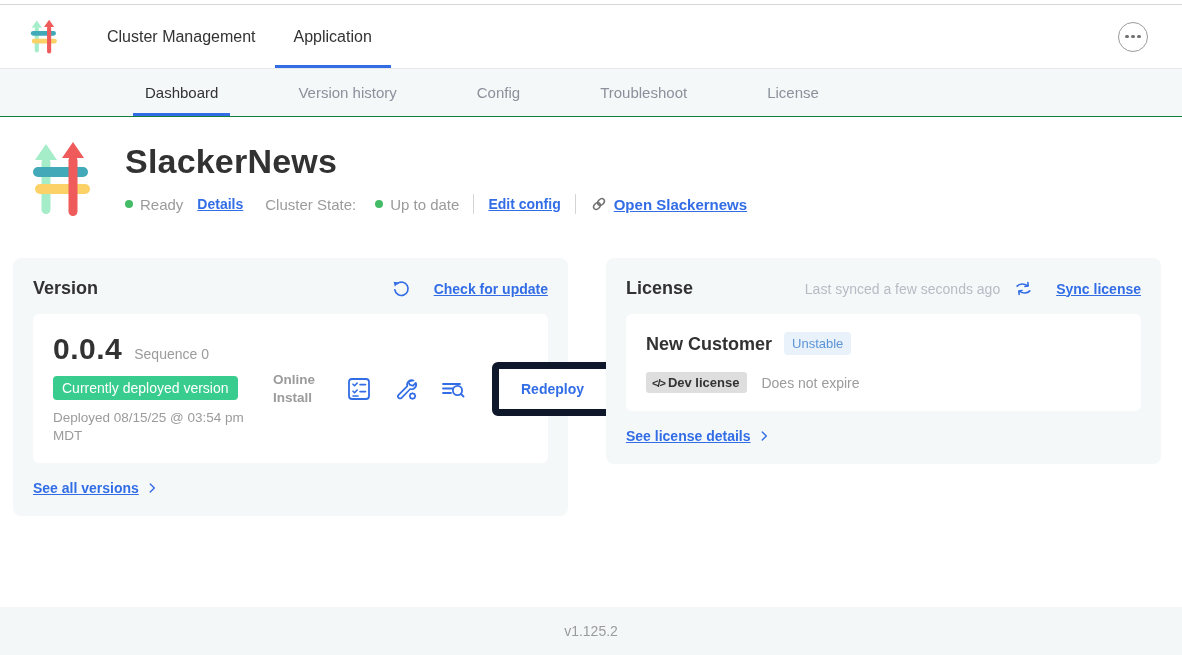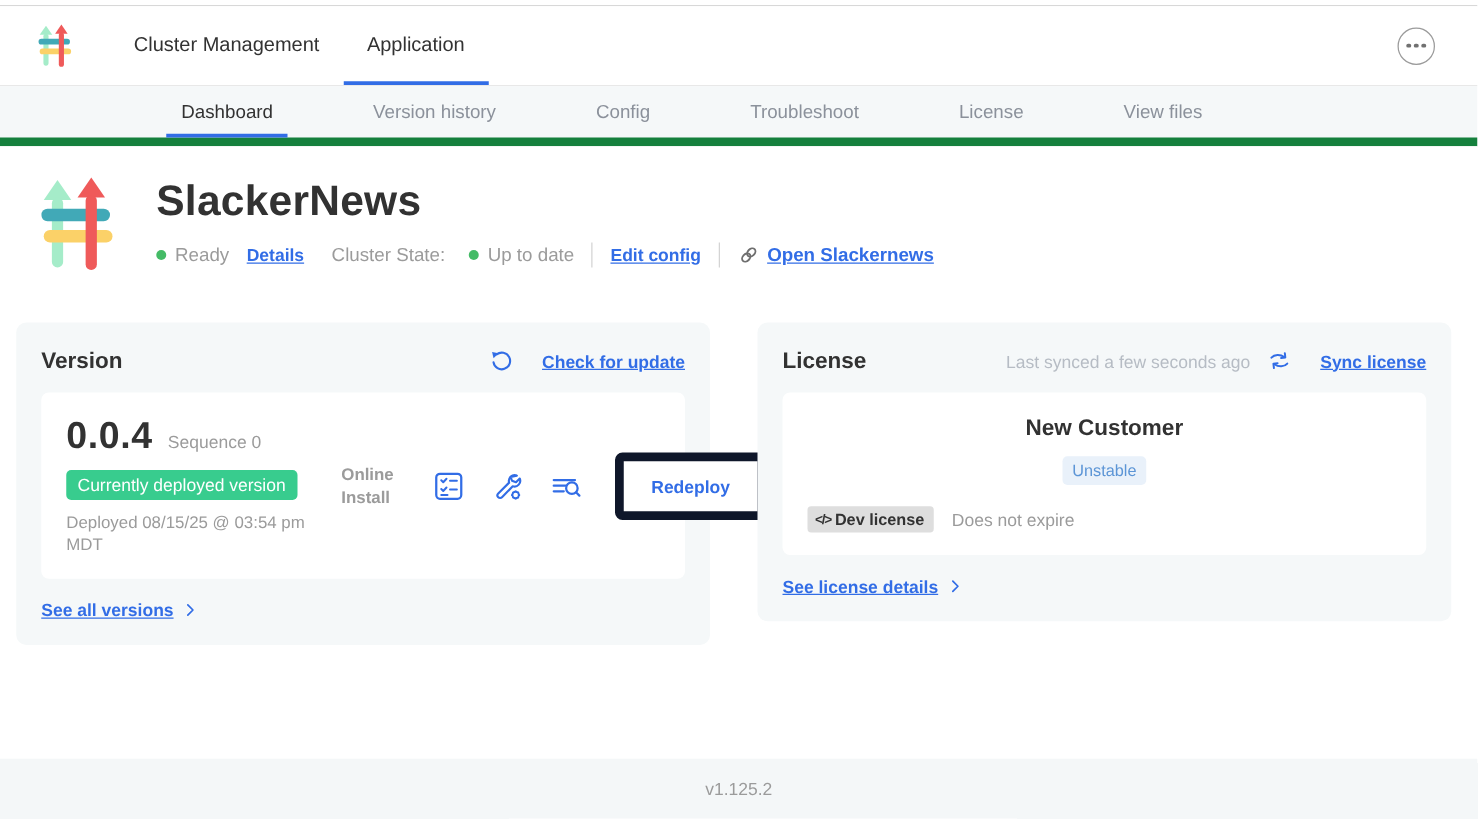--- a/index.html
+++ b/index.html
@@ -12,21 +12,21 @@
   .topnav { height:64px; background:#fff; border-bottom:1px solid #e8e8e8; display:flex; align-items:stretch; flex:0 0 auto; }
   .topnav .logo-wrap { display:flex; align-items:center; padding:0 26px 0 28px; }
   .topnav-tabs { display:flex; align-items:stretch; }
   .topnav-tab { display:flex; align-items:center; padding:0 19px; font-size:16px; color:#323232; cursor:pointer; position:relative; }
   .topnav-tab.active::after { content:""; position:absolute; left:0; right:0; bottom:0; height:3px; background:#326de6; }
   .topnav-right { margin-left:auto; display:flex; align-items:center; padding-right:34px; }
   .ellipsis-btn { width:30px; height:30px; border:1px solid #9b9b9b; border-radius:50%; background:#fff; display:flex; align-items:center; justify-content:center; gap:2.5px; cursor:pointer; }
   .ellipsis-btn i { width:3.5px; height:3.5px; border-radius:50%; background:#717171; }
 
   
-  .subnav { height:48px; background:#f5f8f9; border-bottom:7px solid #15803d; display:flex; align-items:stretch; padding-left:133px; flex:0 0 auto; }
+  .subnav { height:48px; background:#f5f8f9; border-bottom:1px solid #15803d; display:flex; align-items:stretch; padding-left:133px; flex:0 0 auto; }
   .subnav-tab { display:flex; align-items:center; padding:0 12px; margin-right:56px; font-size:15px; color:#8b919b; cursor:pointer; position:relative; }
   .subnav-tab.active { color:#323232; }
   .subnav-tab.active::after { content:""; position:absolute; left:0; right:0; bottom:0; height:3px; background:#326de6; }
 
   
   .main { flex:1 1 auto; background:#fff; padding:17px 0 0 0; }
   .hero { display:flex; padding-left:33px; }
   .hero-logo { width:62px; height:92px; flex:0 0 auto; }
   .hero-text { padding-left:30px; padding-top:8px; }
   .app-title { font-size:34px; font-weight:700; letter-spacing:.2px; }
@@ -56,21 +56,21 @@
   .ver-seq { font-size:14px; color:#9b9b9b; }
   .deployed-badge { display:inline-block; margin-top:10px; background:#38cc8e; color:#fff; font-size:14px; padding:4px 9px; border-radius:4px; }
   .deployed-at { margin-top:9px; font-size:13.5px; color:#9b9b9b; line-height:1.35; width:218px; }
   .ver-right { display:flex; align-items:center; gap:21px; margin-left:2px; }
   .install-type { font-size:13.5px; font-weight:600; color:#9b9b9b; width:52px; line-height:1.3; }
   .vicon { width:26px; height:26px; display:block; cursor:pointer; }
   .redeploy-btn { background:#fff; border:7px solid #0f172a; color:#326de6; font-weight:700; font-size:14px; border-radius:6px; padding:12px 22px; margin-left:5px; cursor:pointer; font-family:"Liberation Sans", sans-serif; }
   .card-footer-link { display:flex; align-items:center; gap:6px; margin-top:17px; font-size:14px; }
 
   
-  .lic-name-row { display:flex; align-items:center; gap:12px;flex-direction:column; }
+  .lic-name-row { display:flex; align-items:flex-end; gap:12px; }
   .lic-name { font-size:18px; font-weight:700; }
   .channel-badge { background:#e9f1fa; color:#5c95d6; font-size:13px; padding:4px 8px; border-radius:4px; }
   .lic-meta-row { display:flex; align-items:center; gap:14px; margin-top:17px; }
   .type-badge { background:#dedede; color:#323232; font-size:13px; font-weight:700; padding:3px 8px 3px 6px; border-radius:3px; display:flex; align-items:center; gap:3px; }
   .type-badge .code-glyph { font-size:11px; font-weight:700; letter-spacing:-1px; }
   .expiry { font-size:14px; color:#9b9b9b; }
 
   
   .footer { height:48px; background:#f4f7f8; display:flex; align-items:center; justify-content:center; flex:0 0 auto; }
   .footer-text { font-size:14px; color:#9b9b9b; }
@@ -120,23 +120,20 @@
       <span>Version history</span>
     </div>
   <div class="subnav-tab">
       <span>Config</span>
     </div>
   <div class="subnav-tab">
       <span>Troubleshoot</span>
     </div>
   <div class="subnav-tab">
       <span>License</span>
-    </div>
-  <div class="subnav-tab">
-      <span>View files</span>
     </div>
 </div>
 
 <div class="main">
 
   <div class="hero">
     <svg class="hero-logo" viewBox="0 0 62 92">
       <g>
         <polygon points="13,10 24,26 2,26" fill="#a5ecc9"></polygon>
         <rect x="8.5" y="24" width="9" height="56" rx="4.5" fill="#a5ecc9"></rect>

